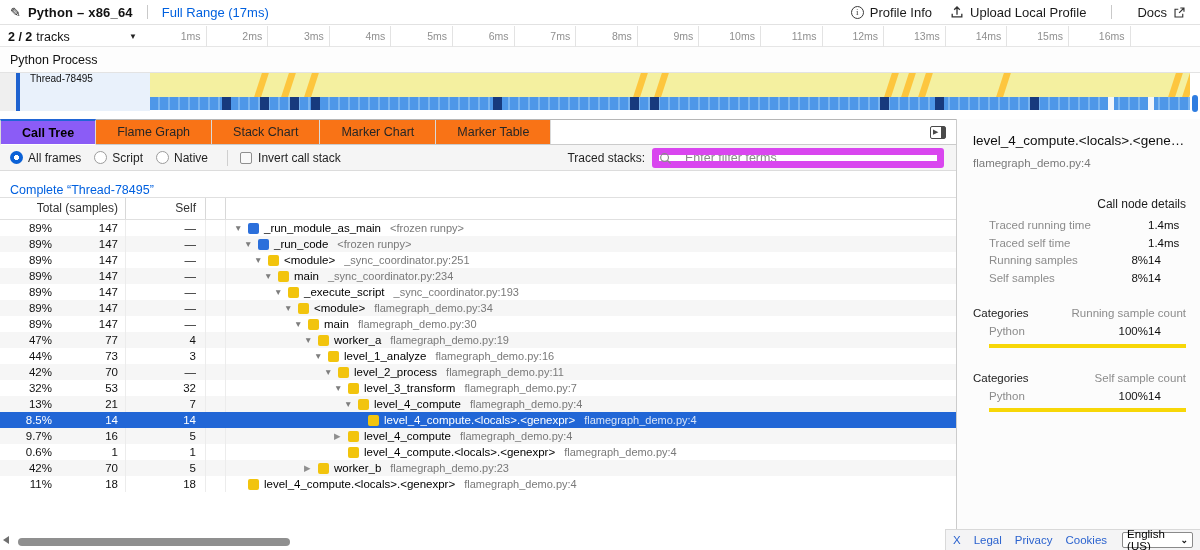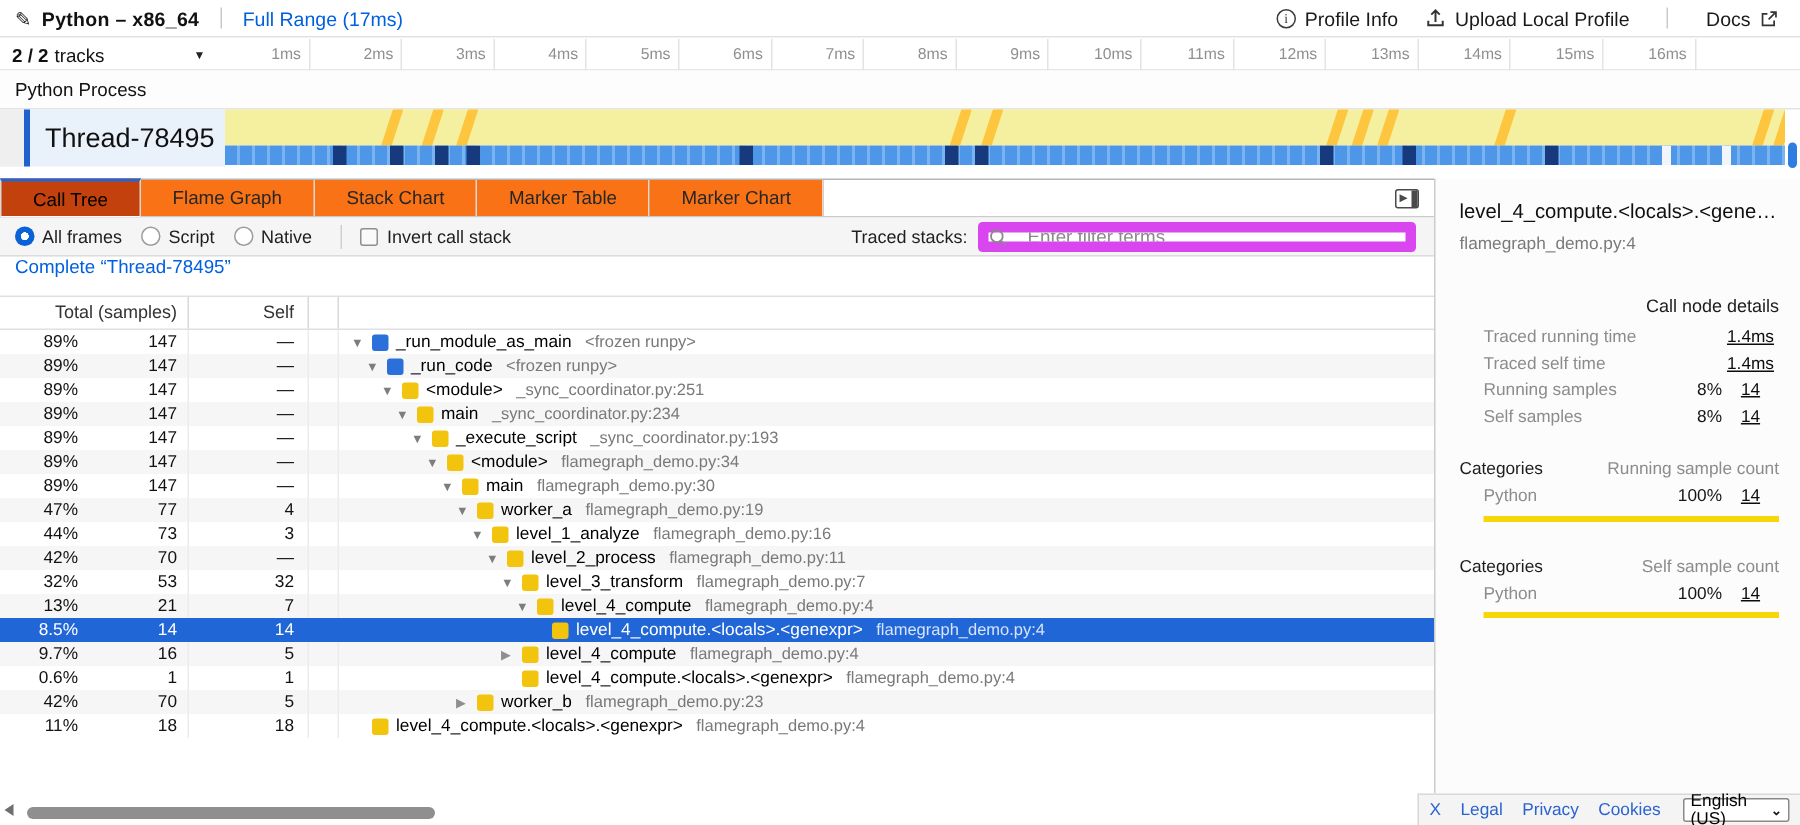--- a/index.html
+++ b/index.html
@@ -22,59 +22,59 @@
   .ruler-row { left:0; top:26px; width:1200px; height:21px; border-bottom:1px solid #e6e6e6; }
   .tracks-select { position:absolute; left:0; top:0; width:145px; height:21px; display:flex; align-items:center; padding:0 8px; font-size:12.5px; }
   .tracks-bold { font-weight:bold; margin-right:4px; }
   .caret-down { margin-left:auto; font-size:8px; color:#222; }
   .ruler { position:absolute; left:145px; top:0; height:21px; display:flex; }
   .tick { width:61.6px; border-right:1px solid #e3e3e3; font-size:10.5px; color:#8f8f8f; text-align:right; padding:4px 5px 0 0; }
 
   
   .process-row { left:0; top:47px; width:1200px; height:26px; border-bottom:1px solid #e3e3e3; display:flex; align-items:center; padding-left:10px; font-size:12.5px; background:#fdfdfd; }
   .thread-row { left:0; top:73px; width:1200px; height:38px; }
-  .thread-label { position:absolute; left:0; top:0; width:150px; height:38px; background:#e9f1fb; display:flex; align-items:center; font-size:18px; }
+  .thread-label { position:absolute; left:0; top:0; width:150px; height:38px; background:#e9f1fb; display:flex; font-size:10px; }
   .thread-gutter { position:absolute; left:0; top:0; width:16px; height:38px; background:#efefef; }
   .thread-accent { position:absolute; left:16px; top:0; width:4px; height:38px; }
   .thread-text { padding-left:30px; }
   .graph { position:absolute; left:150px; top:0; width:1040px; height:38px; }
   .activity { position:absolute; left:0; top:0; width:100%; height:24px; overflow:hidden; }
   .spike-tri { position:absolute; top:0; width:0; height:0; border-left:11px solid transparent; border-right:11px solid transparent; margin-left:-11px; }
   .spike-slash { position:absolute; top:-2px; width:7px; height:28px; border-radius:3px; transform:skewX(-18deg); }
   .samples { position:absolute; left:0; top:24px; width:100%; height:13px; overflow:hidden; }
   .seg-dark, .seg-light { position:absolute; top:0; height:100%; }
   .seg-dark { width:9px; }
   .seg-light { width:6px; background:#f2f6fb; }
   .vscroll-thumb { position:absolute; left:1192px; top:95px; width:6px; height:17px; border-radius:3px; }
 
   
   .tabs-row { left:0; top:119px; width:956px; height:26px; display:flex; border-top:1px solid #b6b6b6; border-bottom:1px solid #cbcbcb; background:#fff; }
   .tab { display:flex; align-items:center; padding:0 21px; font-size:12.5px; color:#262626; background:#f97316; border-right:1px solid #d9d9d9; cursor:pointer; }
   .tab:first-child { border-left:1px solid #d9d9d9; }
-  .tab.sel { background:#c2410c; border-top:2px solid #2166d6; margin-top:-1px; border-bottom:1px solid #fff; margin-bottom:-1px; color:#000; }
+  .tab.sel { background:#8b5cf6; border-top:2px solid #2166d6; margin-top:-1px; border-bottom:1px solid #fff; margin-bottom:-1px; color:#000;font-weight:bold; }
   .sb-toggle { margin-left:auto; margin-right:10px; align-self:center; width:16px; height:13px; border:1.4px solid #4a4a4a; border-radius:2px; position:relative; cursor:pointer; }
   .sb-toggle i { position:absolute; right:0; top:0; width:4px; height:100%; background:#4a4a4a; }
   .sb-toggle b { position:absolute; left:2px; top:1px; font-size:7px; color:#4a4a4a; font-weight:normal; }
 
   
   .controls-row { left:0; top:145px; width:956px; height:26px; background:#f5f5f5; border-bottom:1px solid #dcdcdc; display:flex; align-items:center; padding:0 10px; font-size:12px; color:#1f1f1f; }
   .radio-item { display:flex; align-items:center; gap:5px; margin-right:13px; cursor:pointer; }
   .radio { width:13px; height:13px; border-radius:50%; border:1px solid #9c9c9c; background:#fff; flex:none; }
   .radio.on { border:none; background:radial-gradient(circle,#fff 0 2.6px,#0b61d6 2.7px); }
   .ctl-sep { width:1px; height:16px; background:#cfcfcf; margin:0 12px 0 6px; }
   .checkbox { width:12px; height:12px; border:1px solid #8f8f8f; border-radius:2px; background:#f9f9f9; margin-right:6px; flex:none; }
   .chk-item { display:flex; align-items:center; cursor:pointer; }
   .filter-group { margin-left:auto; display:flex; align-items:center; gap:7px; padding-right:2px; }
   .filter-box { position:relative; }
   .filter-input { width:292px; height:20px; border:7px solid #d946ef; border-radius:3px; background:#fff; font-size:12.5px; font-family:"Liberation Sans",sans-serif; padding:0 6px 0 26px; color:#222; }
   .filter-input::placeholder { color:#8a8a8a; }
   .mag { position:absolute; left:7px; top:4px; }
 
   
-  .crumb-row { left:0; top:171px; width:956px; height:26px; display:flex; align-items:flex-start; padding-left:10px; font-size:12.5px; }
+  .crumb-row { left:0; top:171px; width:956px; height:26px; display:flex; align-items:flex-end; padding-left:10px; font-size:12.5px; }
 
   
   .thead { left:0; top:197px; width:956px; height:23px; border-top:1px solid #e0e0e0; border-bottom:1px solid #e0e0e0; display:flex; align-items:center; font-size:12px; color:#333; }
   .h-total { width:126px; text-align:right; padding-right:7px; border-right:1px solid #d8d8d8; height:100%; line-height:21px; }
   .h-self  { width:80px;  text-align:right; padding-right:9px; border-right:1px solid #d8d8d8; height:100%; line-height:21px; }
   .h-cat   { width:20px; border-right:1px solid #d8d8d8; height:100%; }
   .rows { left:0; top:220px; width:956px; }
   .row { height:16px; display:flex; align-items:center; font-size:11.5px; cursor:default; }
   .row.alt { background:#f6f6f6; }
   .row.sel { background:#2166d6; color:#fff;justify-content:flex-end; }
@@ -99,21 +99,21 @@
 
   
   .sidebar { left:956px; top:119px; width:244px; bottom:21px; border-left:1px solid #ccc; background:#fcfcfc; padding:14px 14px 0 16px; overflow:hidden; }
   .sb-title { font-size:13.5px; color:#0f0f0f; white-space:nowrap; overflow:hidden; text-overflow:ellipsis; }
   .sb-sub { font-size:11.5px; color:#7a7a7a; margin-top:9px; }
   .sb-section { font-size:12px; color:#1c1c1c; margin-top:28px;text-align:right; }
   .sb-details { margin-top:9px; }
   .sb-row { display:flex; align-items:baseline; font-size:11.5px; margin-top:7px; padding-left:16px; line-height:10.5px; }
   .sb-label { flex:1; color:#8c8c8c; }
   .sb-pct { width:42px; text-align:right; color:#151515; }
-  .sb-val { width:38px; text-align:center; color:#0c0c0c;text-decoration:underline; }
+  .sb-val { width:38px; text-align:left; color:#0c0c0c; }
   .sb-cat-head { display:flex; font-size:11.5px; margin-top:24px; }
   .sb-cat-left { color:#1c1c1c; }
   .sb-cat-right { margin-left:auto; color:#8c8c8c; }
   .sb-bar { height:4px; margin:7px 0 0 16px; }
 
   
   .footer { left:945px; right:0; bottom:0; height:21px; background:#f4f4f5; border-top:1px solid #d9d9d9; border-left:1px solid #d9d9d9; display:flex; align-items:center; font-size:11.5px; padding:0 7px; gap:13px; }
   .flink { color:#2b63cf; cursor:pointer; }
   .lang-select { margin-left:2px; display:flex; align-items:center; justify-content:space-between; width:96px; height:16px; border:1px solid #8a8a8a; border-radius:2px; background:#fff; font-size:11.5px; color:#000; padding:0 4px; cursor:pointer; }
   .lang-caret { font-size:9px; font-weight:bold; color:#111; }
@@ -218,22 +218,22 @@
         <i class="seg-light" style="left: 96%;"></i>
       </div>
   </div>
 </div>
 <div class="abs vscroll-thumb" style="background: rgb(47, 125, 224);"></div>
 
 <div class="abs tabs-row">
   <span class="tab sel">Call Tree</span>
     <span class="tab">Flame Graph</span>
     <span class="tab">Stack Chart</span>
+    <span class="tab">Marker Chart</span>
     <span class="tab">Marker Table</span>
-    <span class="tab">Marker Chart</span>
     <span class="sb-toggle">
       <b>▶</b>
       <i></i>
     </span>
 </div>
 
 <div class="abs controls-row">
   <span id="radio-group" style="display:flex;align-items:center;">
       <span class="radio-item">
         <span class="radio on"></span>

